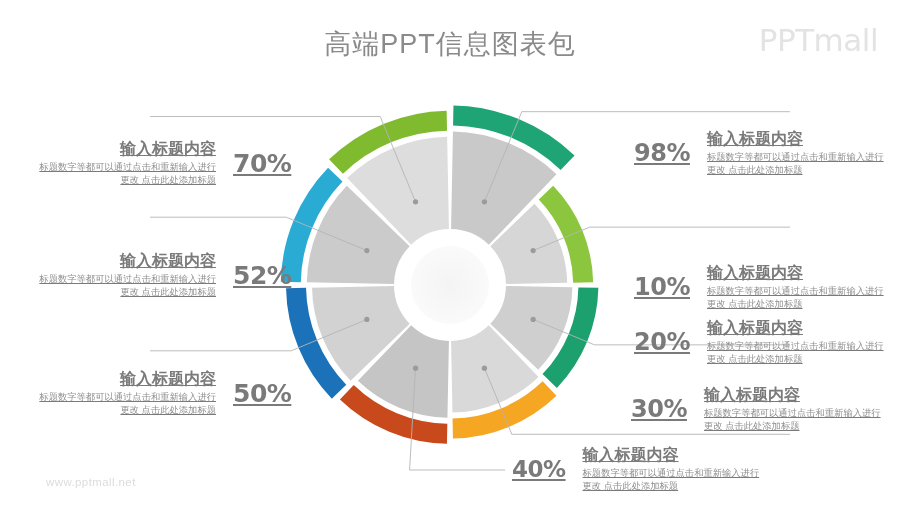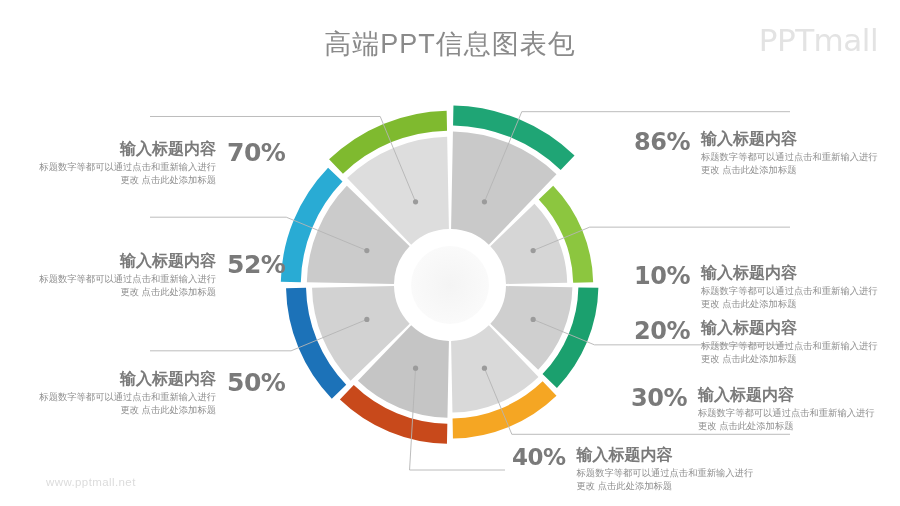--- a/index.html
+++ b/index.html
@@ -61,22 +61,23 @@
   #chart-svg {
     position: absolute;
     left: 0;
     top: 0;
   }
 
   
   .callout {
     position: absolute;
     display: flex;
-    align-items: flex-start;
-    gap: 11px;
+    align-items: center;
+    gap: 17px;
+    text-decoration: underline;
   }
   .callout.left  { flex-direction: row; }
   .callout.right { flex-direction: row; }
 
   .callout-pct {
     font-size: 24px;
     font-weight: 700;
     white-space: nowrap;
     font-family: "DejaVu Sans", sans-serif;
     letter-spacing: -0.5px;
@@ -237,20 +238,20 @@
 
 <div class="callout right" id="callout-10">
   <div class="callout-pct">10%</div>
   <div class="callout-text">
     <div class="callout-title">输入标题内容</div>
     <div class="callout-body">标题数字等都可以通过点击和重新输入进行更改 点击此处添加标题</div>
   </div>
 </div>
 
 <div class="callout right" id="callout-80">
-  <div class="callout-pct">86%</div>
+  <div class="callout-pct">98%</div>
   <div class="callout-text">
     <div class="callout-title">输入标题内容</div>
     <div class="callout-body">标题数字等都可以通过点击和重新输入进行更改 点击此处添加标题</div>
   </div>
 </div>
 
 <div id="footer-watermark">www.pptmall.net</div>
 
 </body></html>

